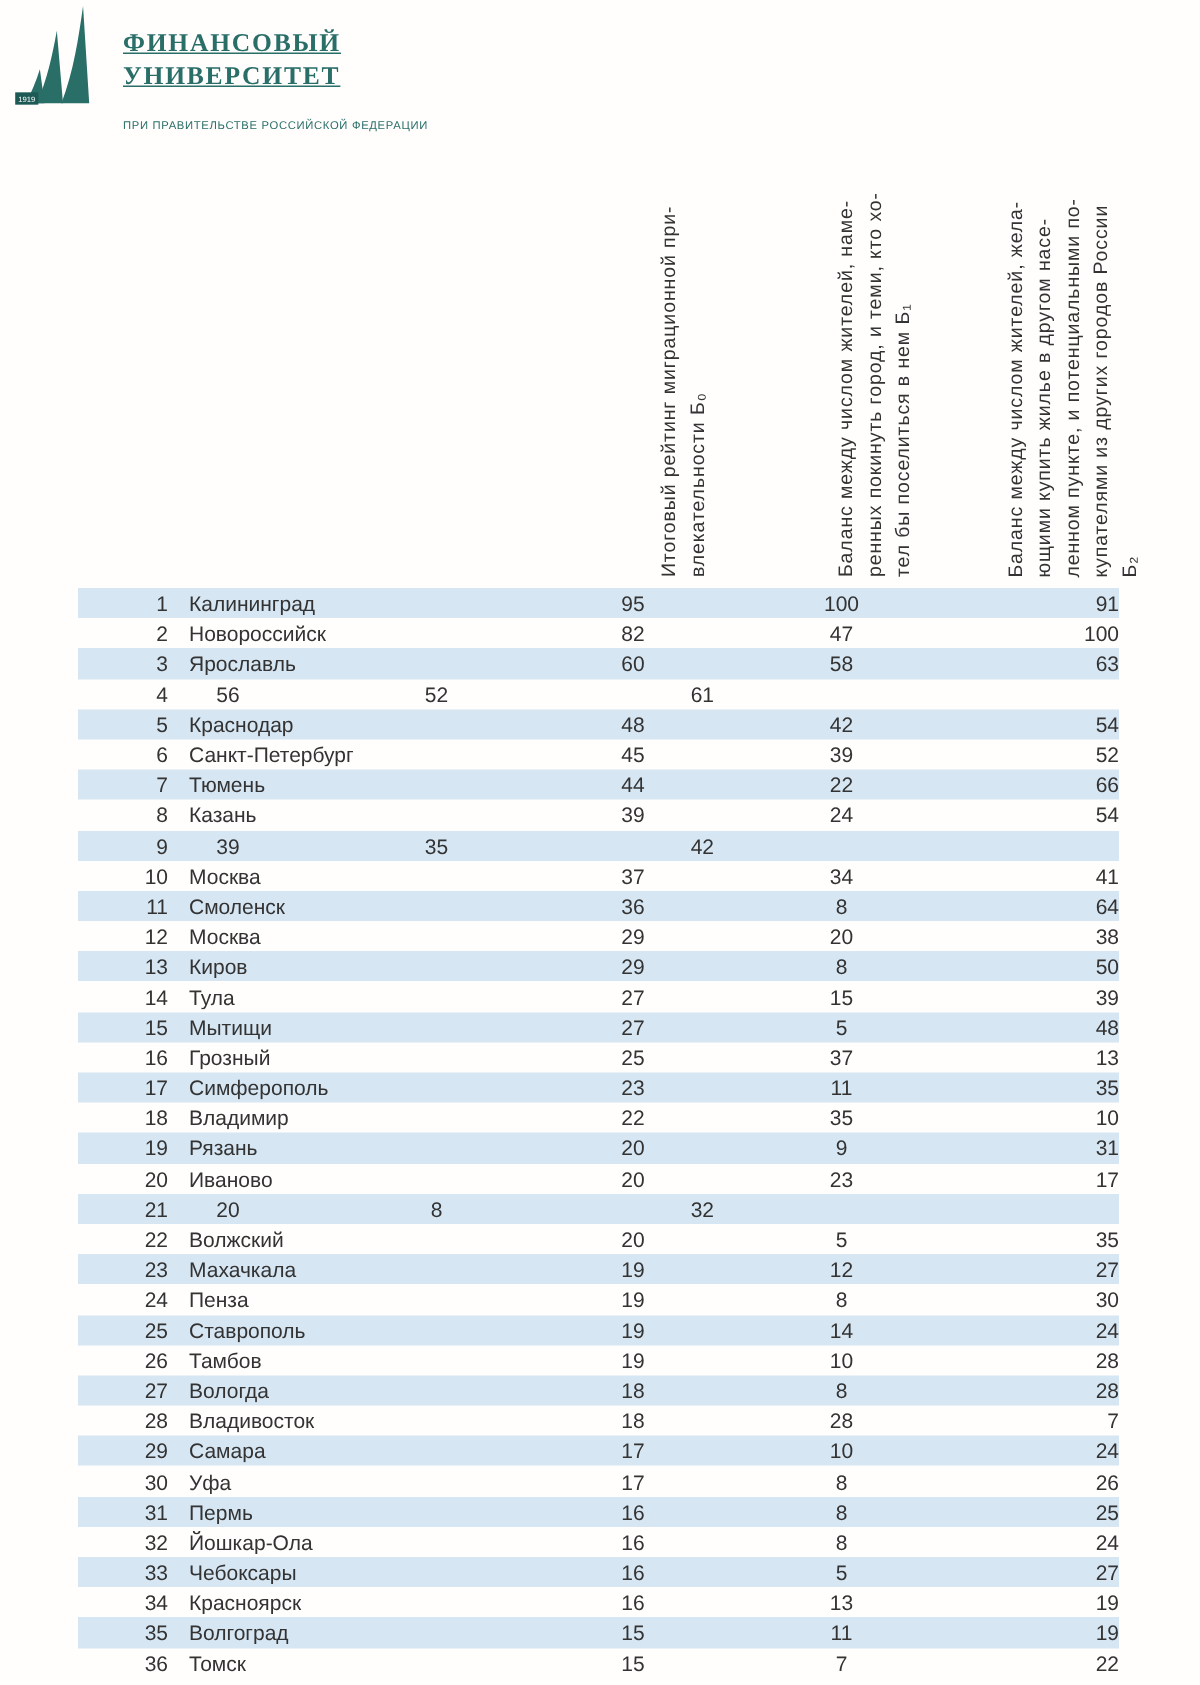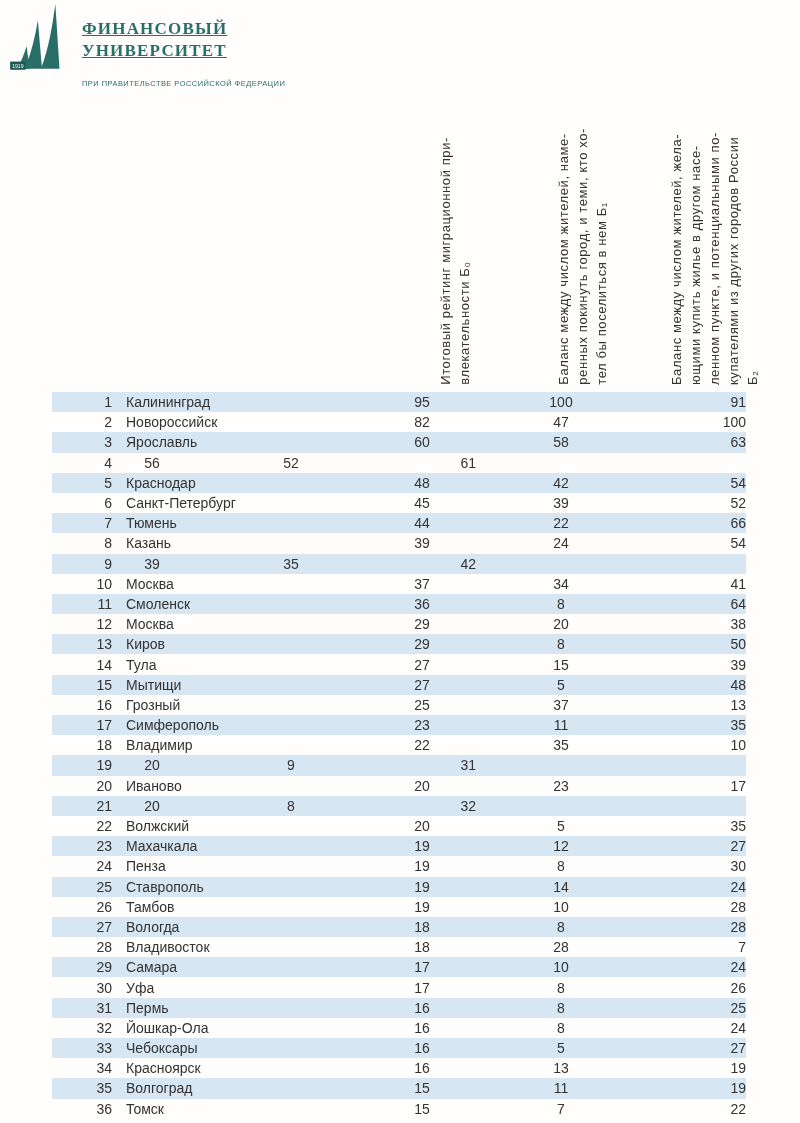--- a/index.html
+++ b/index.html
@@ -238,20 +238,21 @@
     </div>
         <div class="t-row">
       <div class="cell-rank">18</div>
       <div class="cell-city">Владимир</div>
       <div class="cell-b0">22</div>
       <div class="cell-b1">35</div>
       <div class="cell-b2">10</div>
     </div>
         <div class="t-row striped">
       <div class="cell-rank">19</div>
+      <div class="cell-city">Рязань</div>
       <div class="cell-b0">20</div>
       <div class="cell-b1">9</div>
       <div class="cell-b2">31</div>
     </div>
         <div class="t-row">
       <div class="cell-rank">20</div>
       <div class="cell-city">Иваново</div>
       <div class="cell-b0">20</div>
       <div class="cell-b1">23</div>
       <div class="cell-b2">17</div>

